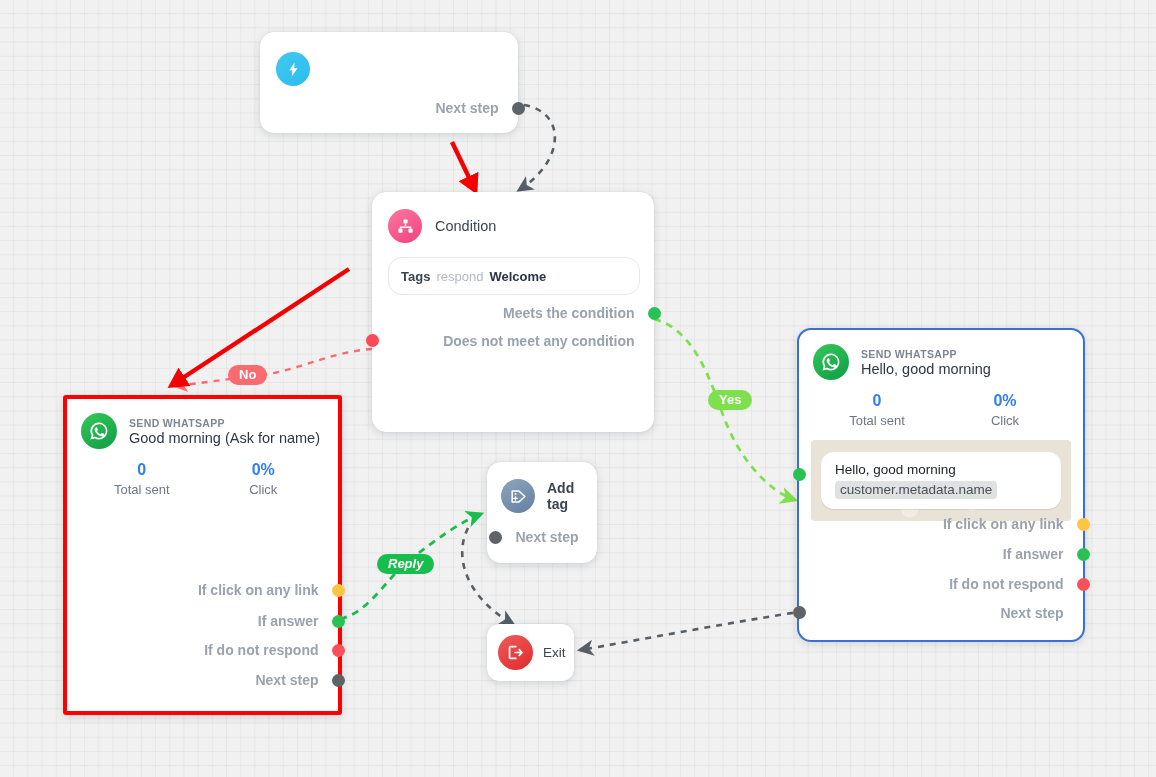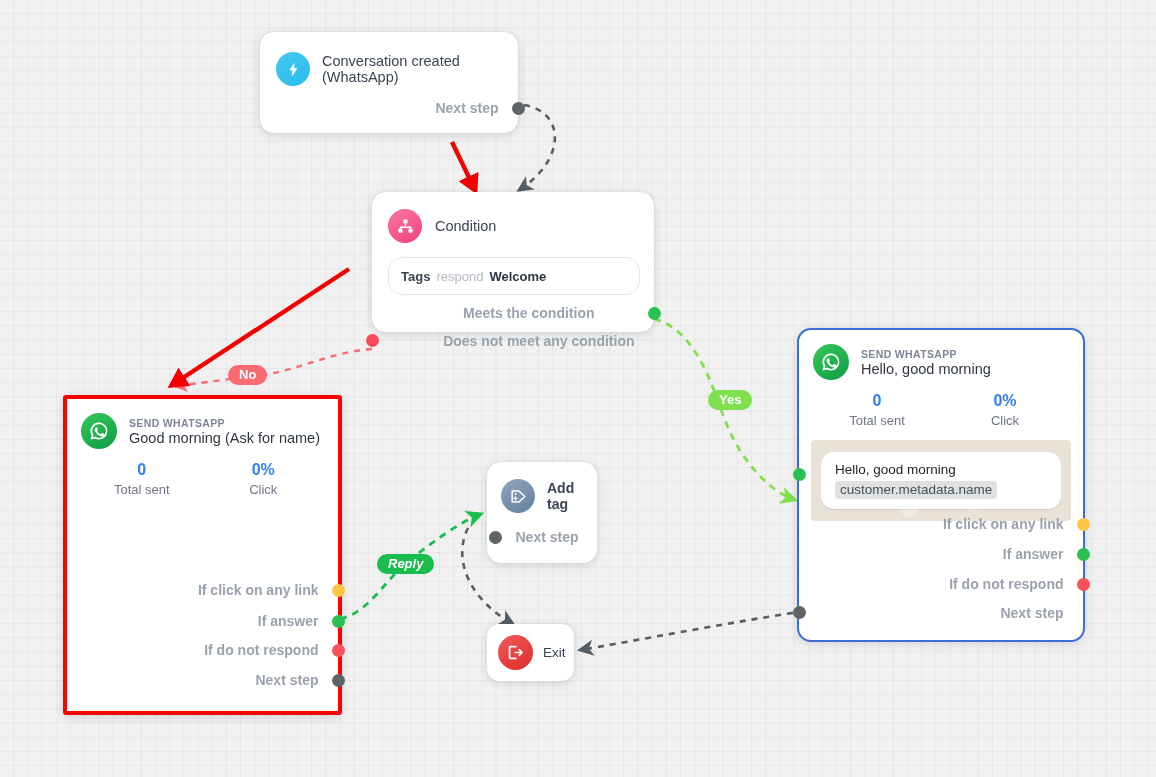--- a/index.html
+++ b/index.html
@@ -99,21 +99,21 @@
     flex: none;
   }
   .dot-gray   { background: #5e6368; }
   .dot-green  { background: #28c152; }
   .dot-yellow { background: #ffc542; }
   .dot-red    { background: #f8515a; }
 
   
   #node-condition {
     left: 372px; top: 192px;
-    width: 282px; height: 140px;
+    width: 282px; height: 240px;
   }
   .cond-head {
     display: flex;
     align-items: center;
     padding: 17px 0 0 16px;
   }
   .cond-title {
     margin-left: 13px;
     font-size: 14.5px;
     color: #3b4453;
@@ -337,21 +337,20 @@
     <path d="M 349,269 L 172,385" fill="none" stroke="#f50000" stroke-width="4.4" marker-end="url(#arr-red-big)"></path>
   </svg>
 
   <div class="node" id="node-trigger">
     <div class="trig-row">
       <div class="icon-circle ic-bolt">
         <svg width="17" height="17" viewBox="0 0 24 24" aria-hidden="true">
           <path d="M13.5 2 L6 13.2 h4.4 L9.6 22 L17.6 10.2 h-4.6 Z" fill="#ffffff"></path>
         </svg>
       </div>
-      <div class="trig-title">Conversation created (WhatsApp)</div>
     </div>
     <div class="port-row" style="top:68px; right:0;">
       <span class="port-label">Next step</span>
       <span class="port-dot dot-gray"></span>
     </div>
   </div>
 
   <div class="node" id="node-condition">
     <div class="cond-head">
       <div class="icon-circle ic-cond">
@@ -364,21 +363,21 @@
       </div>
       <div class="cond-title">Condition</div>
     </div>
 
     <div class="cond-box">
       <span class="cond-field">Tags</span>
       <span class="cond-op">respond</span>
       <span class="cond-val">Welcome</span>
     </div>
 
-    <div class="port-row" style="top:113px; right:0;gap:40px;">
+    <div class="port-row" style="top:113px; right:0;">
       <span class="port-label">Meets the condition</span>
       <span class="port-dot dot-green"></span>
     </div>
     <div class="port-row" style="top:141px; right:0;">
       <span class="port-label">Does not meet any condition</span>
       <span class="port-dot" style="background:transparent;"></span>
     </div>
     <span class="cond-inport" style="top:142px;"></span>
   </div>
 

